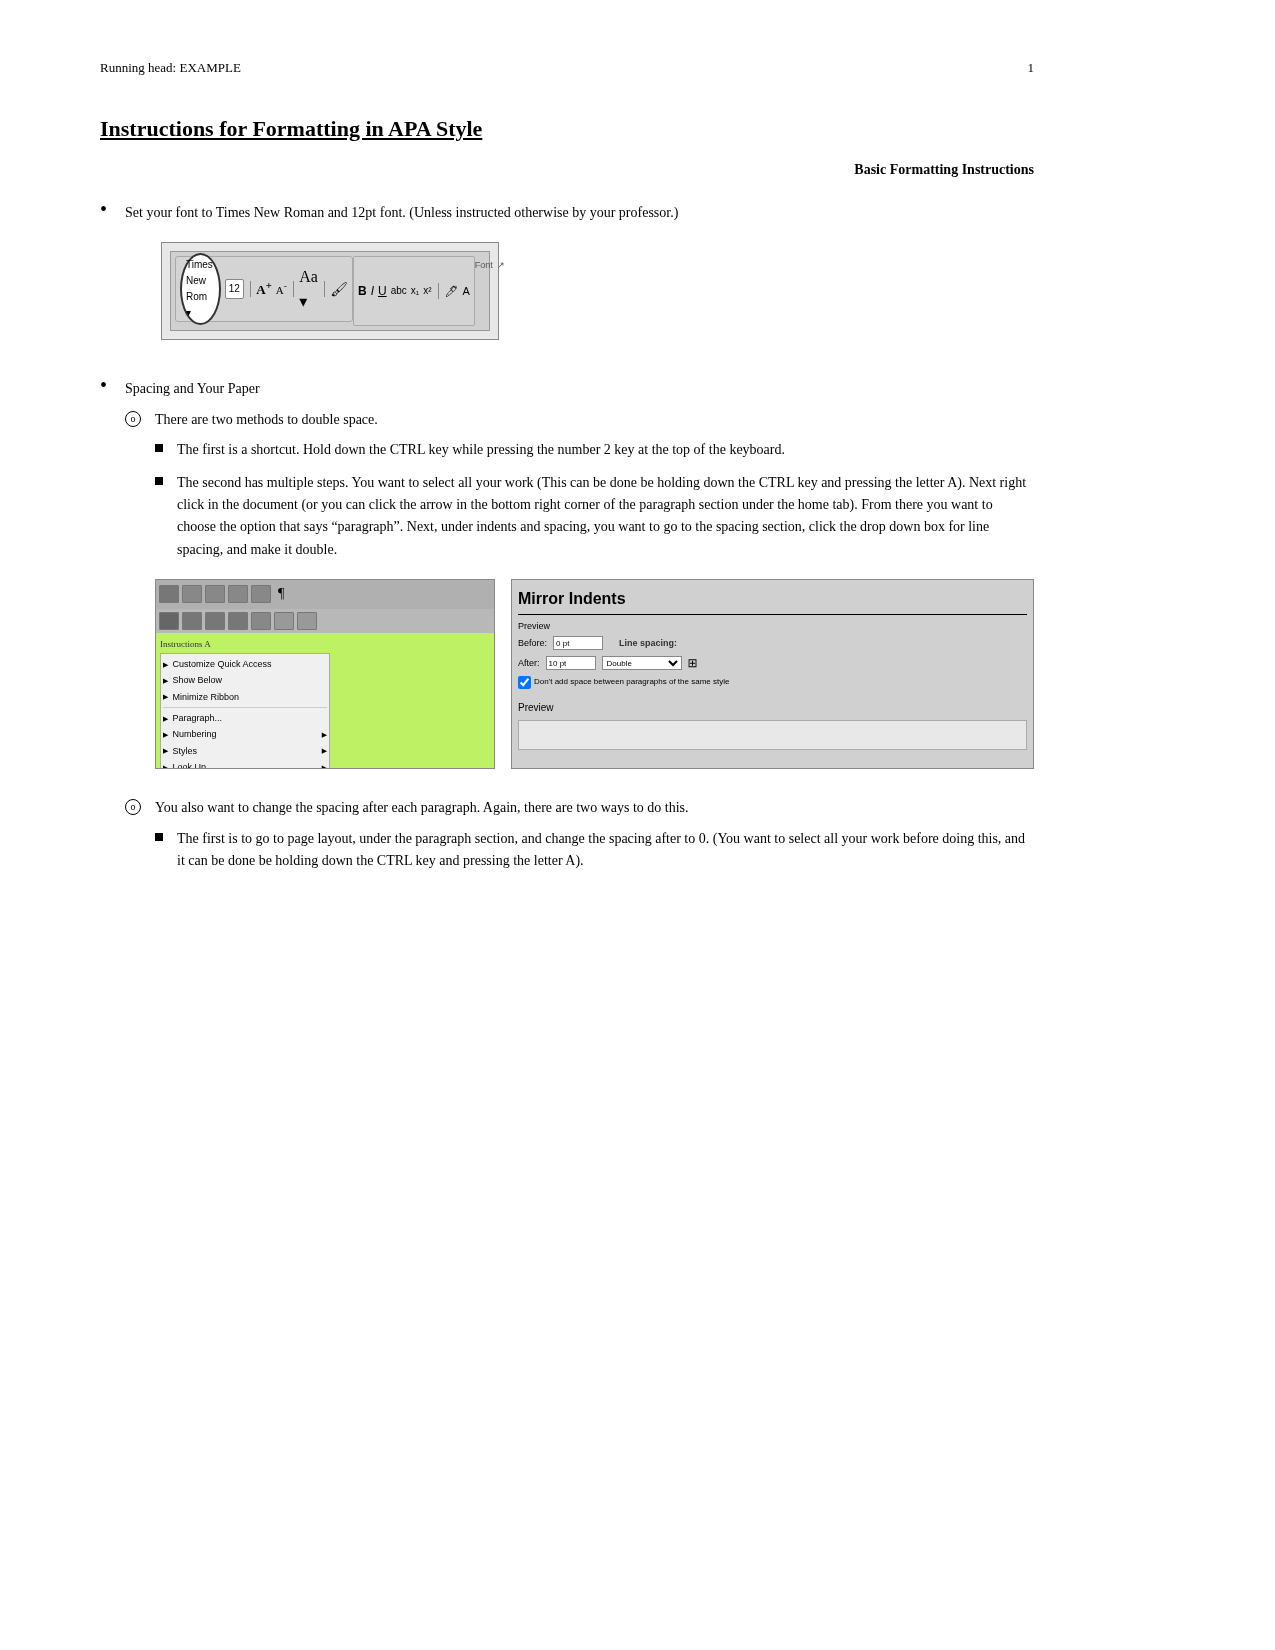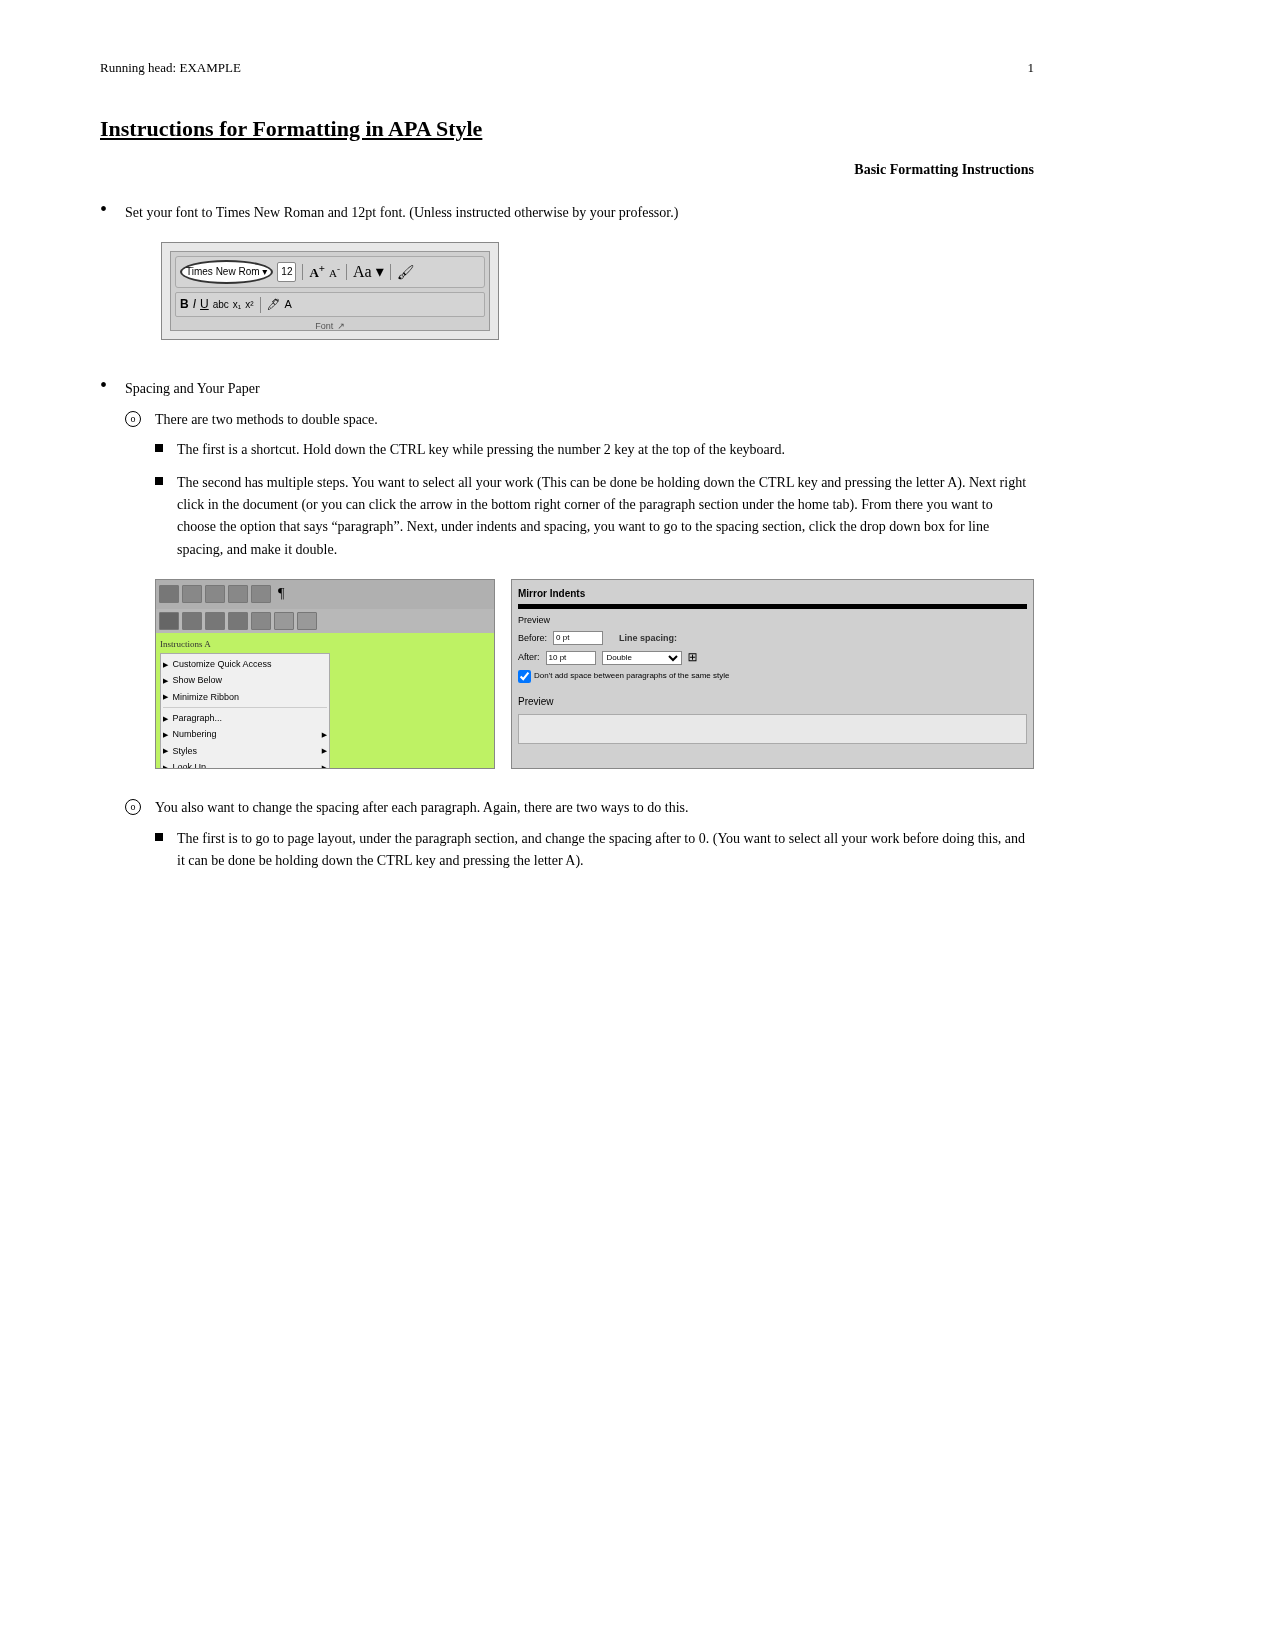--- a/index.html
+++ b/index.html
@@ -88,21 +88,21 @@
       display: inline-block;
       padding: 8px;
     }
 
     .font-toolbar-img {
       width: 320px;
       height: 80px;
       background: #d0d0d0;
       border: 1px solid #999;
       display: flex;
-      flex-direction: column;
+      flex-direction: row;
       align-items: stretch;
       padding: 4px;
       font-family: Arial, sans-serif;
       font-size: 11px;
       position: relative;
     }
 
     .toolbar-row1 {
       display: flex;
       align-items: center;
@@ -238,23 +238,23 @@
       align-items: center;
       gap: 4px;
     }
 
     .dropdown-arrow {
       font-size: 7px;
     }
 
     .right-panel-title {
       font-weight: bold;
-      font-size: 10px;
+      font-size: 16px;
       margin-bottom: 4px;
-      border-bottom: 5px solid #000000;
+      border-bottom: 1px solid #000000;
       padding-bottom: 2px;
     }
 
     .right-panel-row {
       display: flex;
       align-items: center;
       gap: 6px;
       margin-bottom: 3px;
       font-size: 9px;
     }

